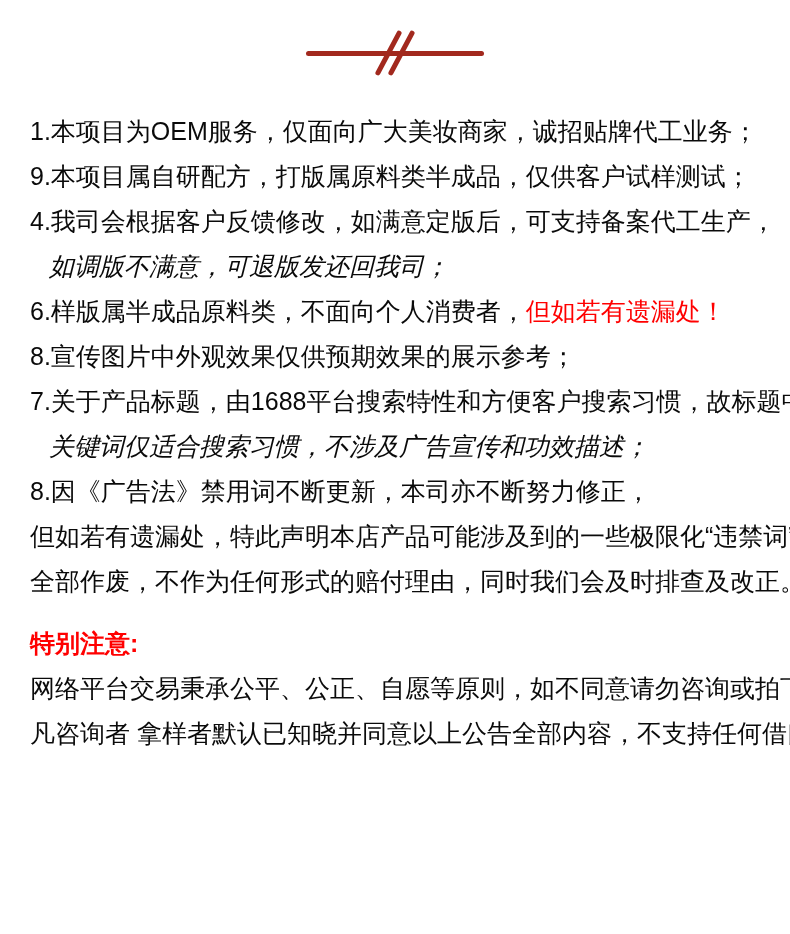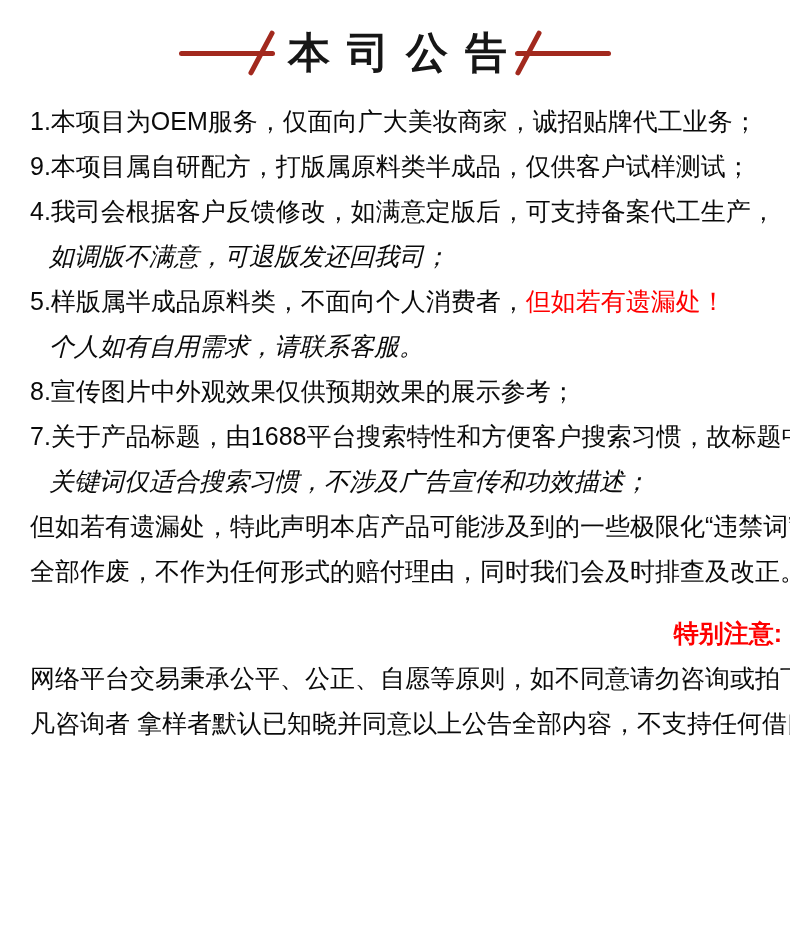--- a/index.html
+++ b/index.html
@@ -35,51 +35,50 @@
     margin:0;padding-left:18px;
     font-size:42px;font-weight:bold;color:#161616;
     letter-spacing:17px;line-height:1;
     white-space:nowrap;
   }
   .content{
     padding:27px 8px 0 30px;
     font-size:25px;
   }
   .content p{
-    margin:0 0 20px 0;
+    margin:10px 0 20px 0;
     line-height:25px;
     white-space:nowrap;
   }
   .indent{padding-left:19px;font-style:italic;}
   .red{color:var(--red);}
   .notice-label{
     margin-top:37px !important;
-    font-weight:bold;color:var(--red);text-align:right;
+    font-weight:bold;color:var(--red);
   }
 </style>
 </head>
 <body>
 
 <div class="title-row">
   <span class="hline"></span>
   <span class="slash left"></span>
-  <h1 class="title-text">本司公告</h1>
   <span class="slash right"></span>
   <span class="hline"></span>
 </div>
 
 <div class="content">
   <p><span>1.本项目为OEM服务，仅面向广大美妆商家，诚招贴牌代工业务；</span><span class="red"></span></p>
   <p><span>9.本项目属自研配方，打版属原料类半成品，仅供客户试样测试；</span><span class="red"></span></p>
   <p><span>4.我司会根据客户反馈修改，如满意定版后，可支持备案代工生产，</span><span class="red"></span></p>
   <p class="indent"><span>如调版不满意，可退版发还回我司；</span><span class="red"></span></p>
-  <p><span>5.样版属半成品原料类，不面向个人消费者，</span><span class="red">但如若有遗漏处！</span></p>
-  <p class="indent"><span>个人如有自用需求，请联系客服。</span><span class="red"></span></p>
+  <p><span>6.样版属半成品原料类，不面向个人消费者，</span><span class="red">但如若有遗漏处！</span></p>
   <p><span>8.宣传图片中外观效果仅供预期效果的展示参考；</span><span class="red"></span></p>
   <p><span>7.关于产品标题，由1688平台搜索特性和方便客户搜索习惯，故标题中</span><span class="red"></span></p>
   <p class="indent"><span>关键词仅适合搜索习惯，不涉及广告宣传和功效描述；</span><span class="red"></span></p>
+  <p><span>8.因《广告法》禁用词不断更新，本司亦不断努力修正，</span><span class="red"></span></p>
   <p><span>但如若有遗漏处，特此声明本店产品可能涉及到的一些极限化“违禁词”</span><span class="red"></span></p>
   <p><span>全部作废，不作为任何形式的赔付理由，同时我们会及时排查及改正。</span><span class="red"></span></p>
 
   <p class="notice-label">特别注意:</p>
   <p>网络平台交易秉承公平、公正、自愿等原则，如不同意请勿咨询或拍下；</p>
   <p>凡咨询者 拿样者默认已知晓并同意以上公告全部内容，不支持任何借口</p>
 </div>
 
 </body></html>

